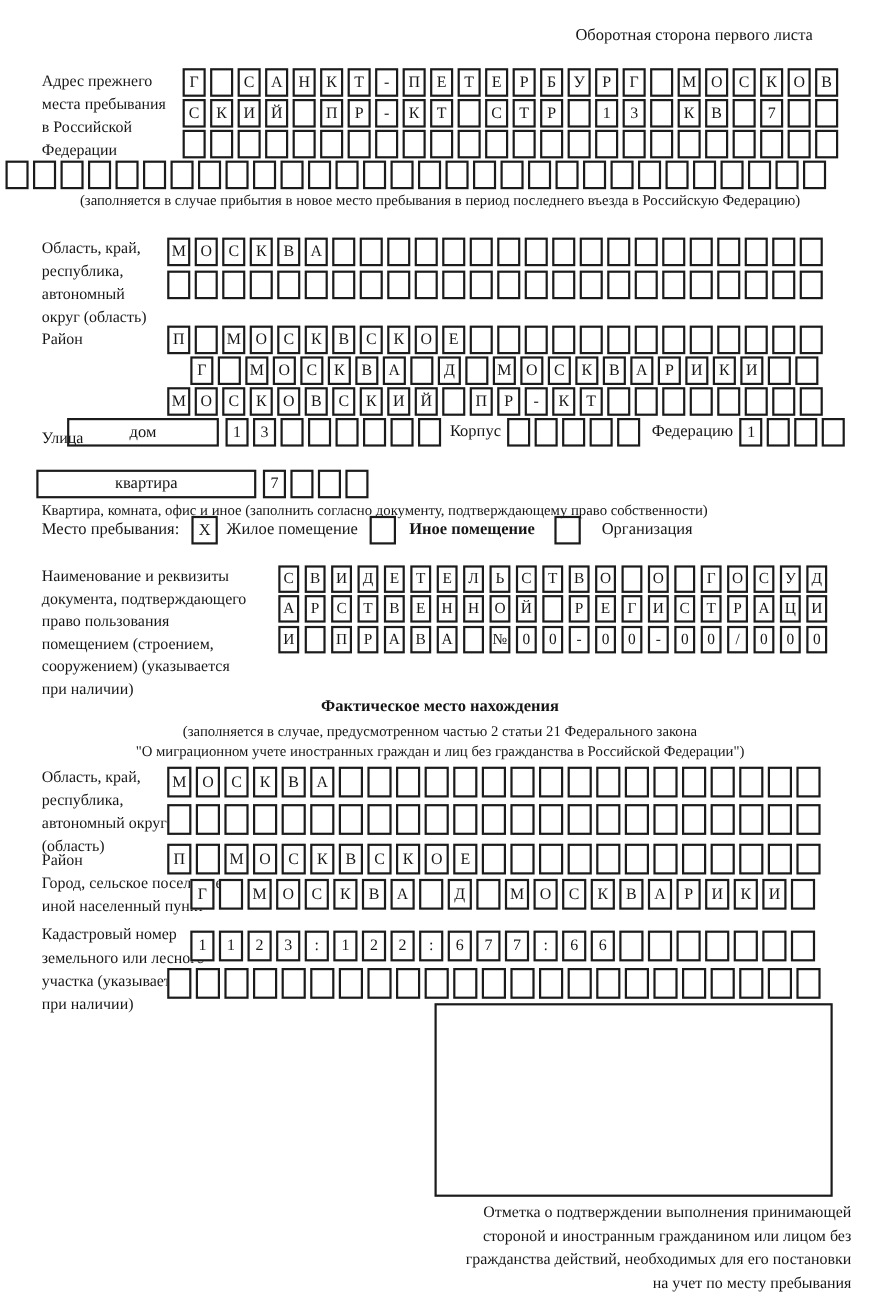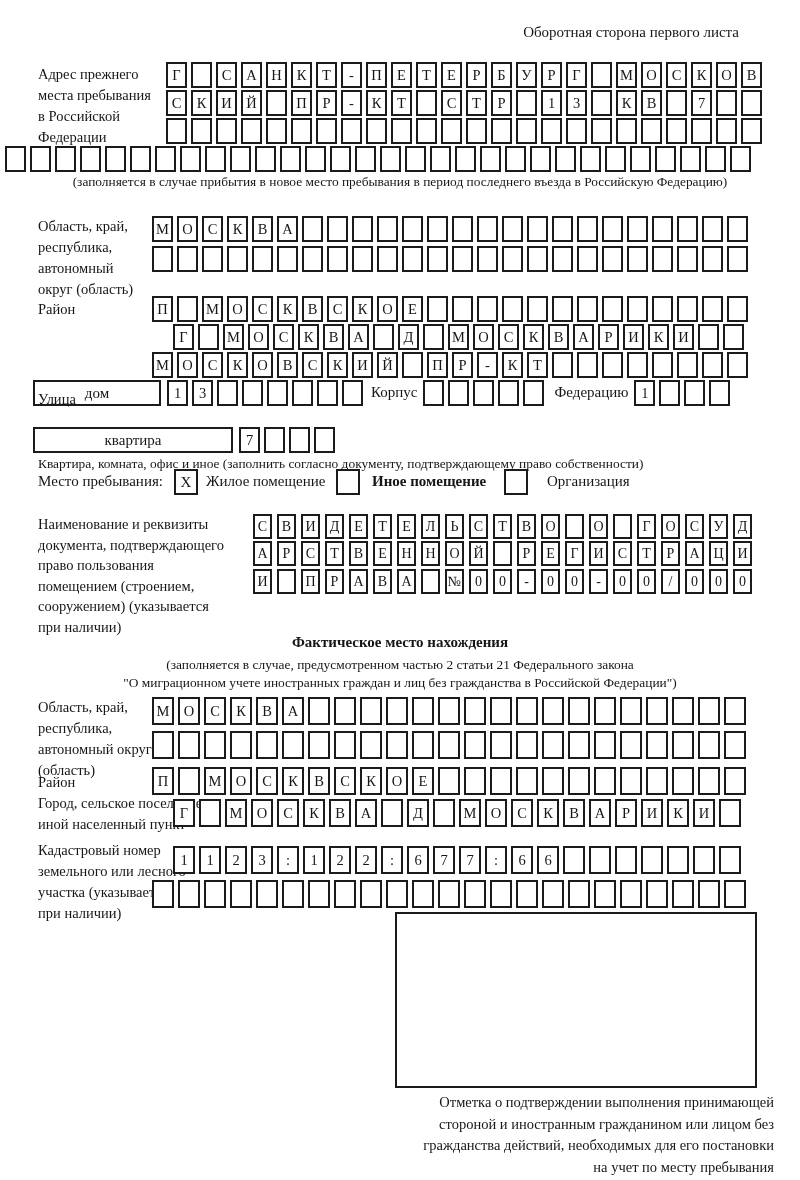--- a/index.html
+++ b/index.html
@@ -277,21 +277,21 @@
       <div class="cell"></div>
       <div class="cell"></div>
       <div class="cell"></div>
       <div class="cell"></div>
       <div class="cell"></div>
       <div class="cell"></div>
       <div class="cell"></div>
     </div>
 
   <div class="abs" style="left:33px;top:380px;display:flex;align-items:flex-start;">
-    <div class="field-box" style="width:128px;">дом</div>
+    <div class="field-box" style="width:138px;margin-left:28px;">дом</div>
     <div class="cells" style="margin-left:6px;">
         <div class="cell">1</div>
         <div class="cell">3</div>
         <div class="cell"></div>
         <div class="cell"></div>
         <div class="cell"></div>
         <div class="cell"></div>
         <div class="cell"></div>
         <div class="cell"></div>
       </div>

